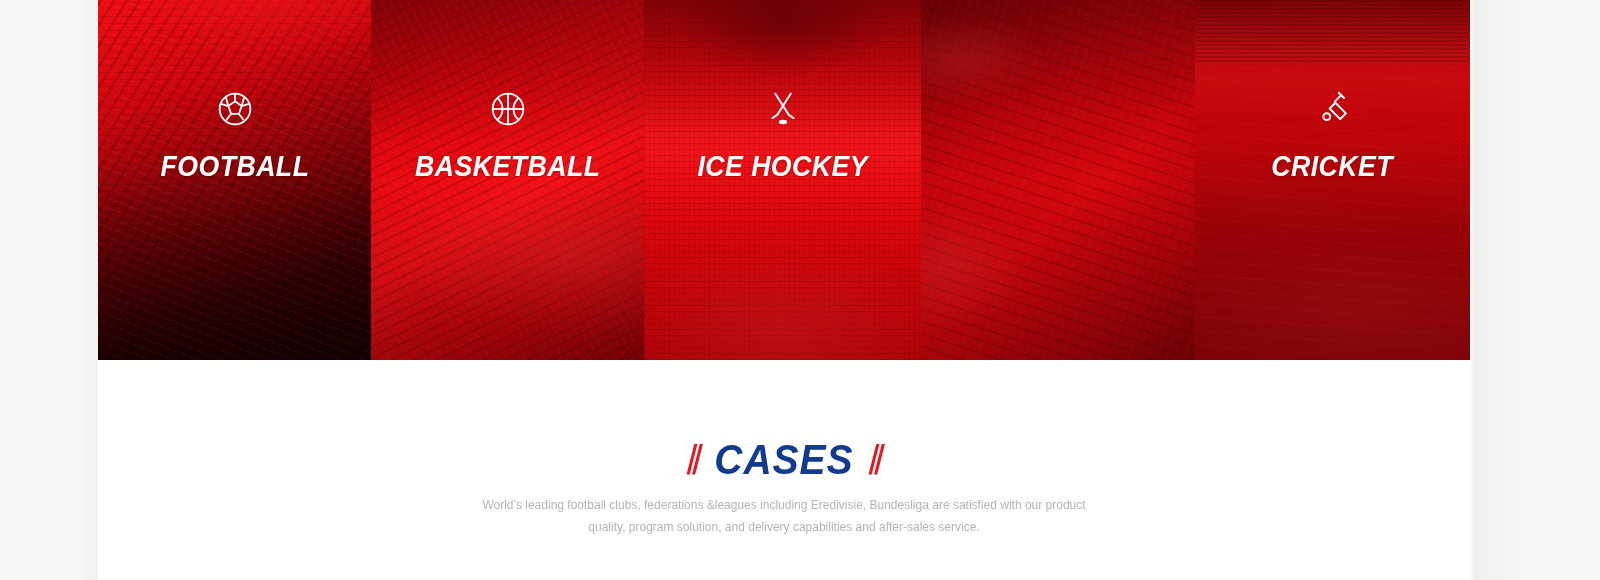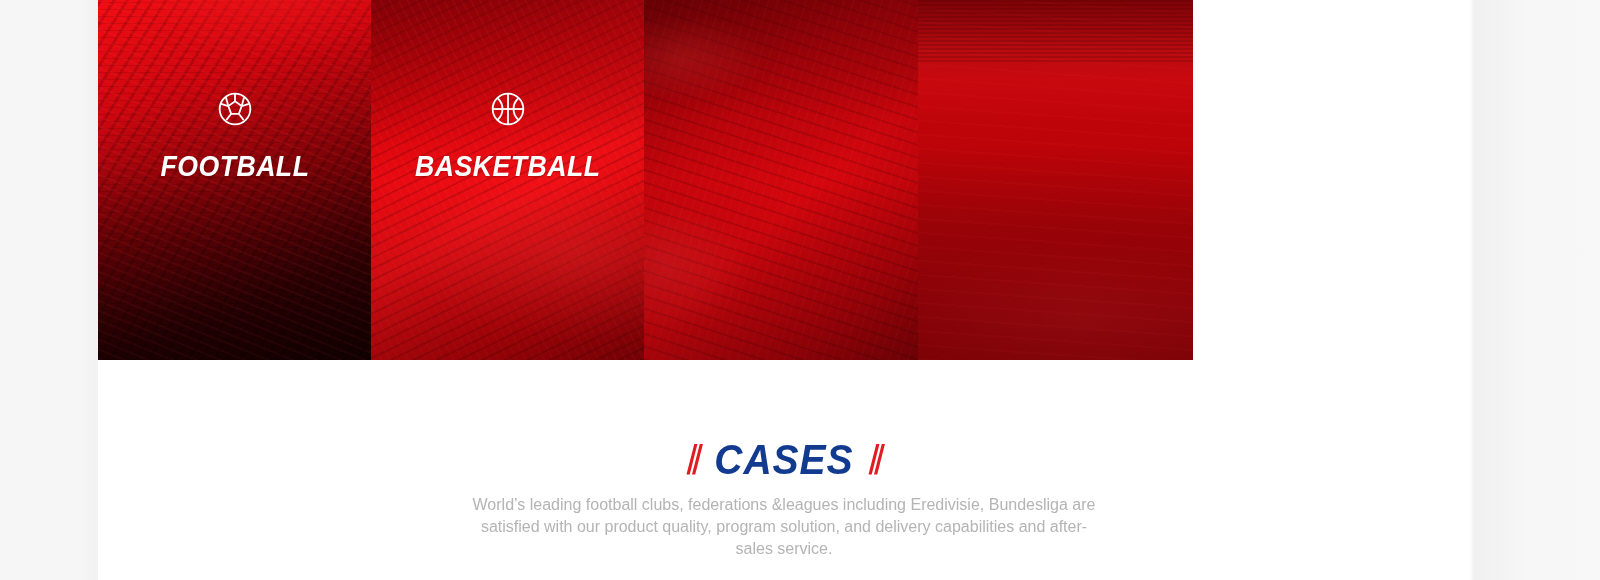--- a/index.html
+++ b/index.html
@@ -151,21 +151,21 @@
     padding: 0 6px;
   }
 
   .cases-desc {
     position: absolute;
     left: 50%;
     transform: translateX(-50%);
     top: 134px;
     width: 640px;
     color: #b4b4b4;
-    font-size: 16px;
+    font-size: 12px;
     line-height: 22px;
     font-family: "Liberation Sans", sans-serif;
   }
 </style>
 </head>
 <body>
 
 <div class="page"></div>
 
 <div class="content">
@@ -213,40 +213,70 @@
             <line x1="8" y1="24" x2="40" y2="24"></line>
             <line x1="24" y1="8" x2="24" y2="40"></line>
             <path d="M13 12.5 C20 19 20 29 13 35.5"></path>
             <path d="M35 12.5 C28 19 28 29 35 35.5"></path>
           </svg>
         </span>
         <span class="tile-label">BASKETBALL</span>
       </div>
     </div>
 
+    <div class="tile" style="width:277px;">
+      <div class="tile-bg" style="background:linear-gradient(to bottom,#b20409 0%,#e3080e 18%,#f5151b 38%,#e0070d 62%,#b30308 100%);"></div>
+      <div class="tile-texture" style="background:
+             radial-gradient(ellipse 150px 80px at 50% 6%, rgba(60,0,2,.80), rgba(60,0,2,0) 72%),
+             radial-gradient(ellipse 230px 130px at 50% 92%, rgba(255,90,90,.28), rgba(0,0,0,0) 70%),
+             repeating-linear-gradient(0deg, rgba(0,0,0,.20) 0 1px, rgba(0,0,0,0) 1px 6px),
+             repeating-linear-gradient(90deg, rgba(0,0,0,.12) 0 1px, rgba(0,0,0,0) 1px 5px);"></div>
+      <div class="tile-overlay" style="background:linear-gradient(to bottom, rgba(70,0,3,.45) 0%, rgba(200,5,10,.02) 42%, rgba(150,2,8,.18) 100%);"></div>
+      <div class="tile-inner">
+        <span class="tile-icon">
+          <svg viewBox="0 0 48 48" fill="none" stroke="#ffffff" stroke-width="2">
+            <path d="M16 8 L30 30 L35 33.5" stroke-linecap="round"></path>
+            <path d="M32 8 L18 30 L13 33.5" stroke-linecap="round"></path>
+            <ellipse cx="24" cy="37.5" rx="4.3" ry="2.3" fill="#ffffff" stroke="none"></ellipse>
+          </svg>
+        </span>
+        <span class="tile-label">ICE HOCKEY</span>
+      </div>
+    </div>
 
     <div class="tile" style="width:274px;">
       <div class="tile-bg" style="background:linear-gradient(140deg,#8e0206 0%,#c6050c 32%,#d9070e 56%,#a90309 82%,#7e0206 100%);"></div>
       <div class="tile-texture" style="background:
              radial-gradient(ellipse 120px 60px at 14% 16%, rgba(255,70,70,.45), rgba(0,0,0,0) 72%),
              radial-gradient(ellipse 120px 90px at 8% 74%, rgba(255,100,100,.30), rgba(0,0,0,0) 72%),
              repeating-linear-gradient(18deg, rgba(0,0,0,.24) 0 2px, rgba(0,0,0,0) 2px 12px),
              repeating-linear-gradient(-72deg, rgba(255,70,70,.10) 0 2px, rgba(0,0,0,0) 2px 9px),
              linear-gradient(to bottom, rgba(30,0,1,.45) 0%, rgba(30,0,1,0) 32%);"></div>
       <div class="tile-overlay" style="background:linear-gradient(to bottom, rgba(80,0,4,.35) 0%, rgba(170,3,9,.06) 50%, rgba(60,0,3,.30) 100%);"></div>
     </div>
 
     <div class="tile" style="width:275px;">
       <div class="tile-bg" style="background:linear-gradient(to bottom,#d1060c 0%,#f01016 14%,#c50409 34%,#a00308 62%,#8a0207 100%);"></div>
       <div class="tile-texture" style="background:
              repeating-linear-gradient(0deg, rgba(0,0,0,.28) 0 2px, rgba(0,0,0,0) 2px 4px) 0 0/100% 62px no-repeat,
              radial-gradient(ellipse 280px 110px at 60% 88%, rgba(255,80,80,.22), rgba(0,0,0,0) 72%),
              repeating-linear-gradient(4deg, rgba(255,60,60,.10) 0 2px, rgba(0,0,0,0) 2px 14px),
              linear-gradient(to bottom, rgba(25,0,1,.55) 0%, rgba(25,0,1,0) 22%);"></div>
       <div class="tile-overlay" style="background:linear-gradient(to bottom, rgba(60,0,3,.30) 0%, rgba(190,4,10,.03) 40%, rgba(90,1,5,.28) 100%);"></div>
+      <div class="tile-inner">
+        <span class="tile-icon">
+          <svg viewBox="0 0 48 48" fill="none" stroke="#ffffff" stroke-width="2" stroke-linejoin="round">
+            <path d="M32.5 9.5 L25.5 16.5"></path>
+            <path d="M29.5 6.5 L36 13"></path>
+            <path d="M26.5 17.5 L37.5 28.5 L31.5 34.5 L20.5 23.5 Z"></path>
+            <circle cx="17.5" cy="32" r="3.6"></circle>
+          </svg>
+        </span>
+        <span class="tile-label">CRICKET</span>
+      </div>
     </div>
 
   </div>
 
   <div class="cases">
 
     <div class="cases-heading">
       <span class="slashes left">//</span>
       <span class="cases-title">CASES</span>
       <span class="slashes right">//</span>

